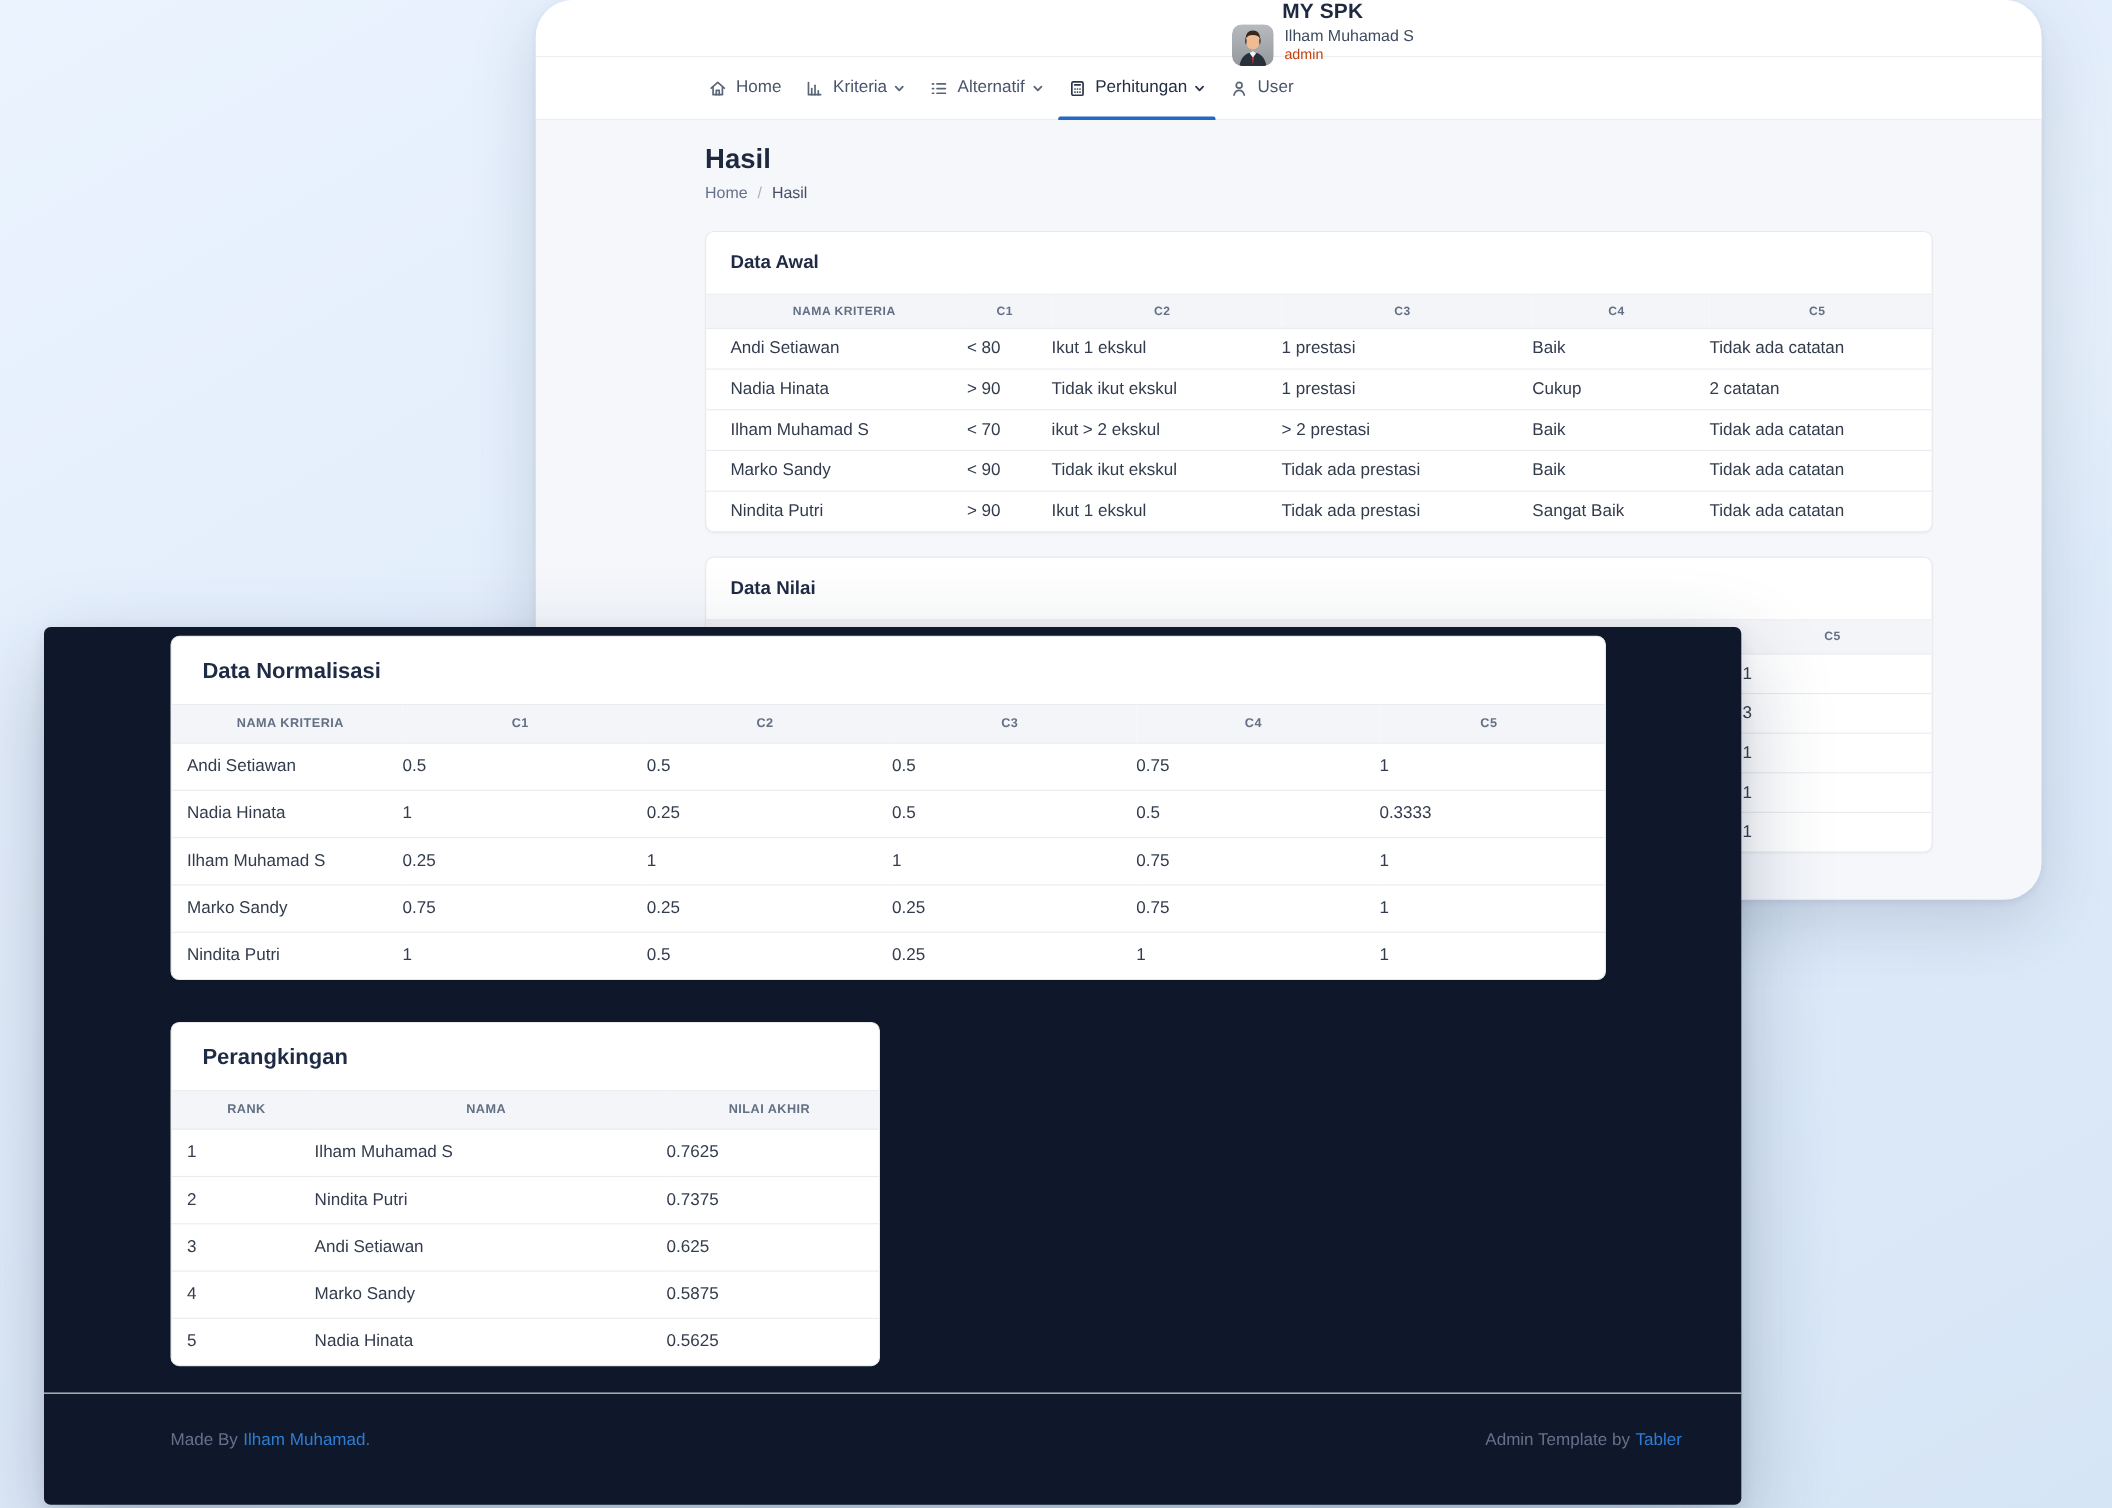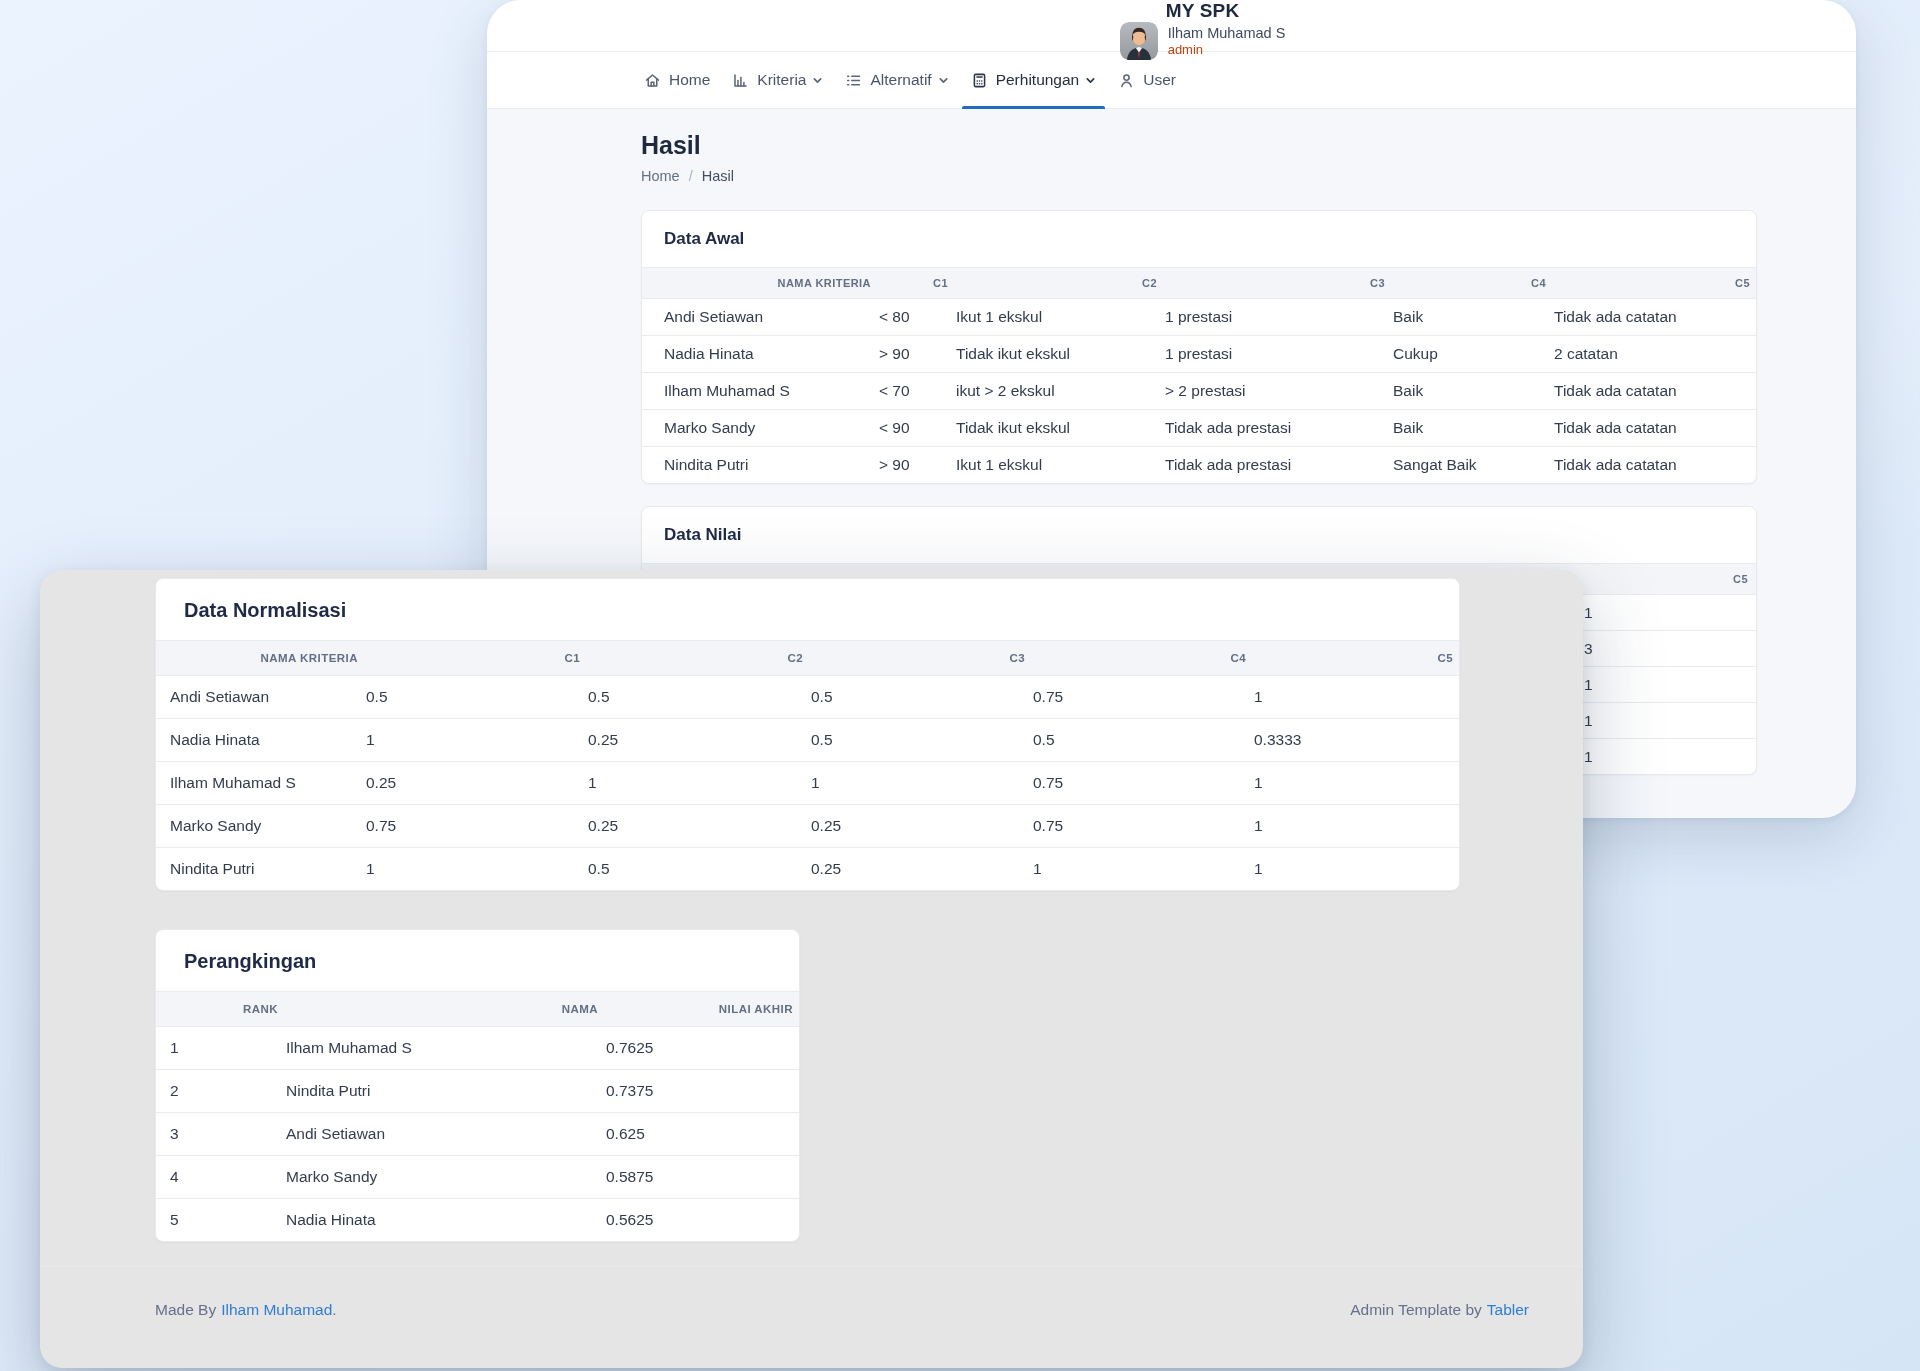--- a/index.html
+++ b/index.html
@@ -61,38 +61,38 @@
     background:#fff; border:1px solid #e7e9ec; border-radius:8px;
     box-shadow:0 1px 2px rgba(35,46,60,.04); overflow:hidden;
   }
   .card-header { padding:18px 22px; }
   .card-title { font-size:17px; font-weight:700; color:#1f2b45; }
 
   table.tbl { width:100%; border-collapse:collapse; table-layout:fixed; }
   .tbl thead th {
     background:#f4f5f8; border-top:1px solid #e9ebee; border-bottom:1px solid #e9ebee;
     font-size:11px; font-weight:700; letter-spacing:.45px; color:#626f84;
-    text-align:right; padding:9px 8px 9px 0; text-transform:uppercase;
+    text-align:center; padding:9px 8px 9px 0; text-transform:uppercase;
   }
   .tbl td {
     font-size:15.5px; color:#323c4d; text-align:left;
     padding:9px 8px 9px 0; border-bottom:1px solid #e9ebee;
   }
   .tbl tbody tr:last-child td { border-bottom:none; }
   .tbl th:first-child, .tbl td:first-child { padding-left:22px; }
 
   .card-awal { margin-top:26px; }
   .card-nilai { margin-top:22px; }
   .tbl-nilai th, .tbl-nilai td { padding-left:942px !important; }
   .tbl-nilai td { padding-top:8.5px; padding-bottom:8.5px; }
 
   
   .window-front {
     position:absolute; left:40px; top:570px; width:1543px; height:798px;
-    background:#e5e5e5; border-radius:22px; overflow:hidden; z-index:2;
+    background:#0f172a; border-radius:6px; overflow:hidden; z-index:2;
     box-shadow:0 30px 80px rgba(35,55,85,.28), 0 4px 14px rgba(35,55,85,.10);
   }
   .wf-container { padding:8px 123px 0 115px; }
   .card-norm .card-header, .card-rank .card-header { padding:20px 28px 18px 28px; }
   .card-norm .card-title, .card-rank .card-title { font-size:20px; }
   .tbl-big thead th { padding-top:11px; padding-bottom:11px; font-size:11.5px; }
   .tbl-big td { padding-top:12px; padding-bottom:12px; }
   .tbl-big th:first-child, .tbl-big td:first-child { padding-left:14px; }
   .card-rank { margin-top:38px; width:645px; }
 

